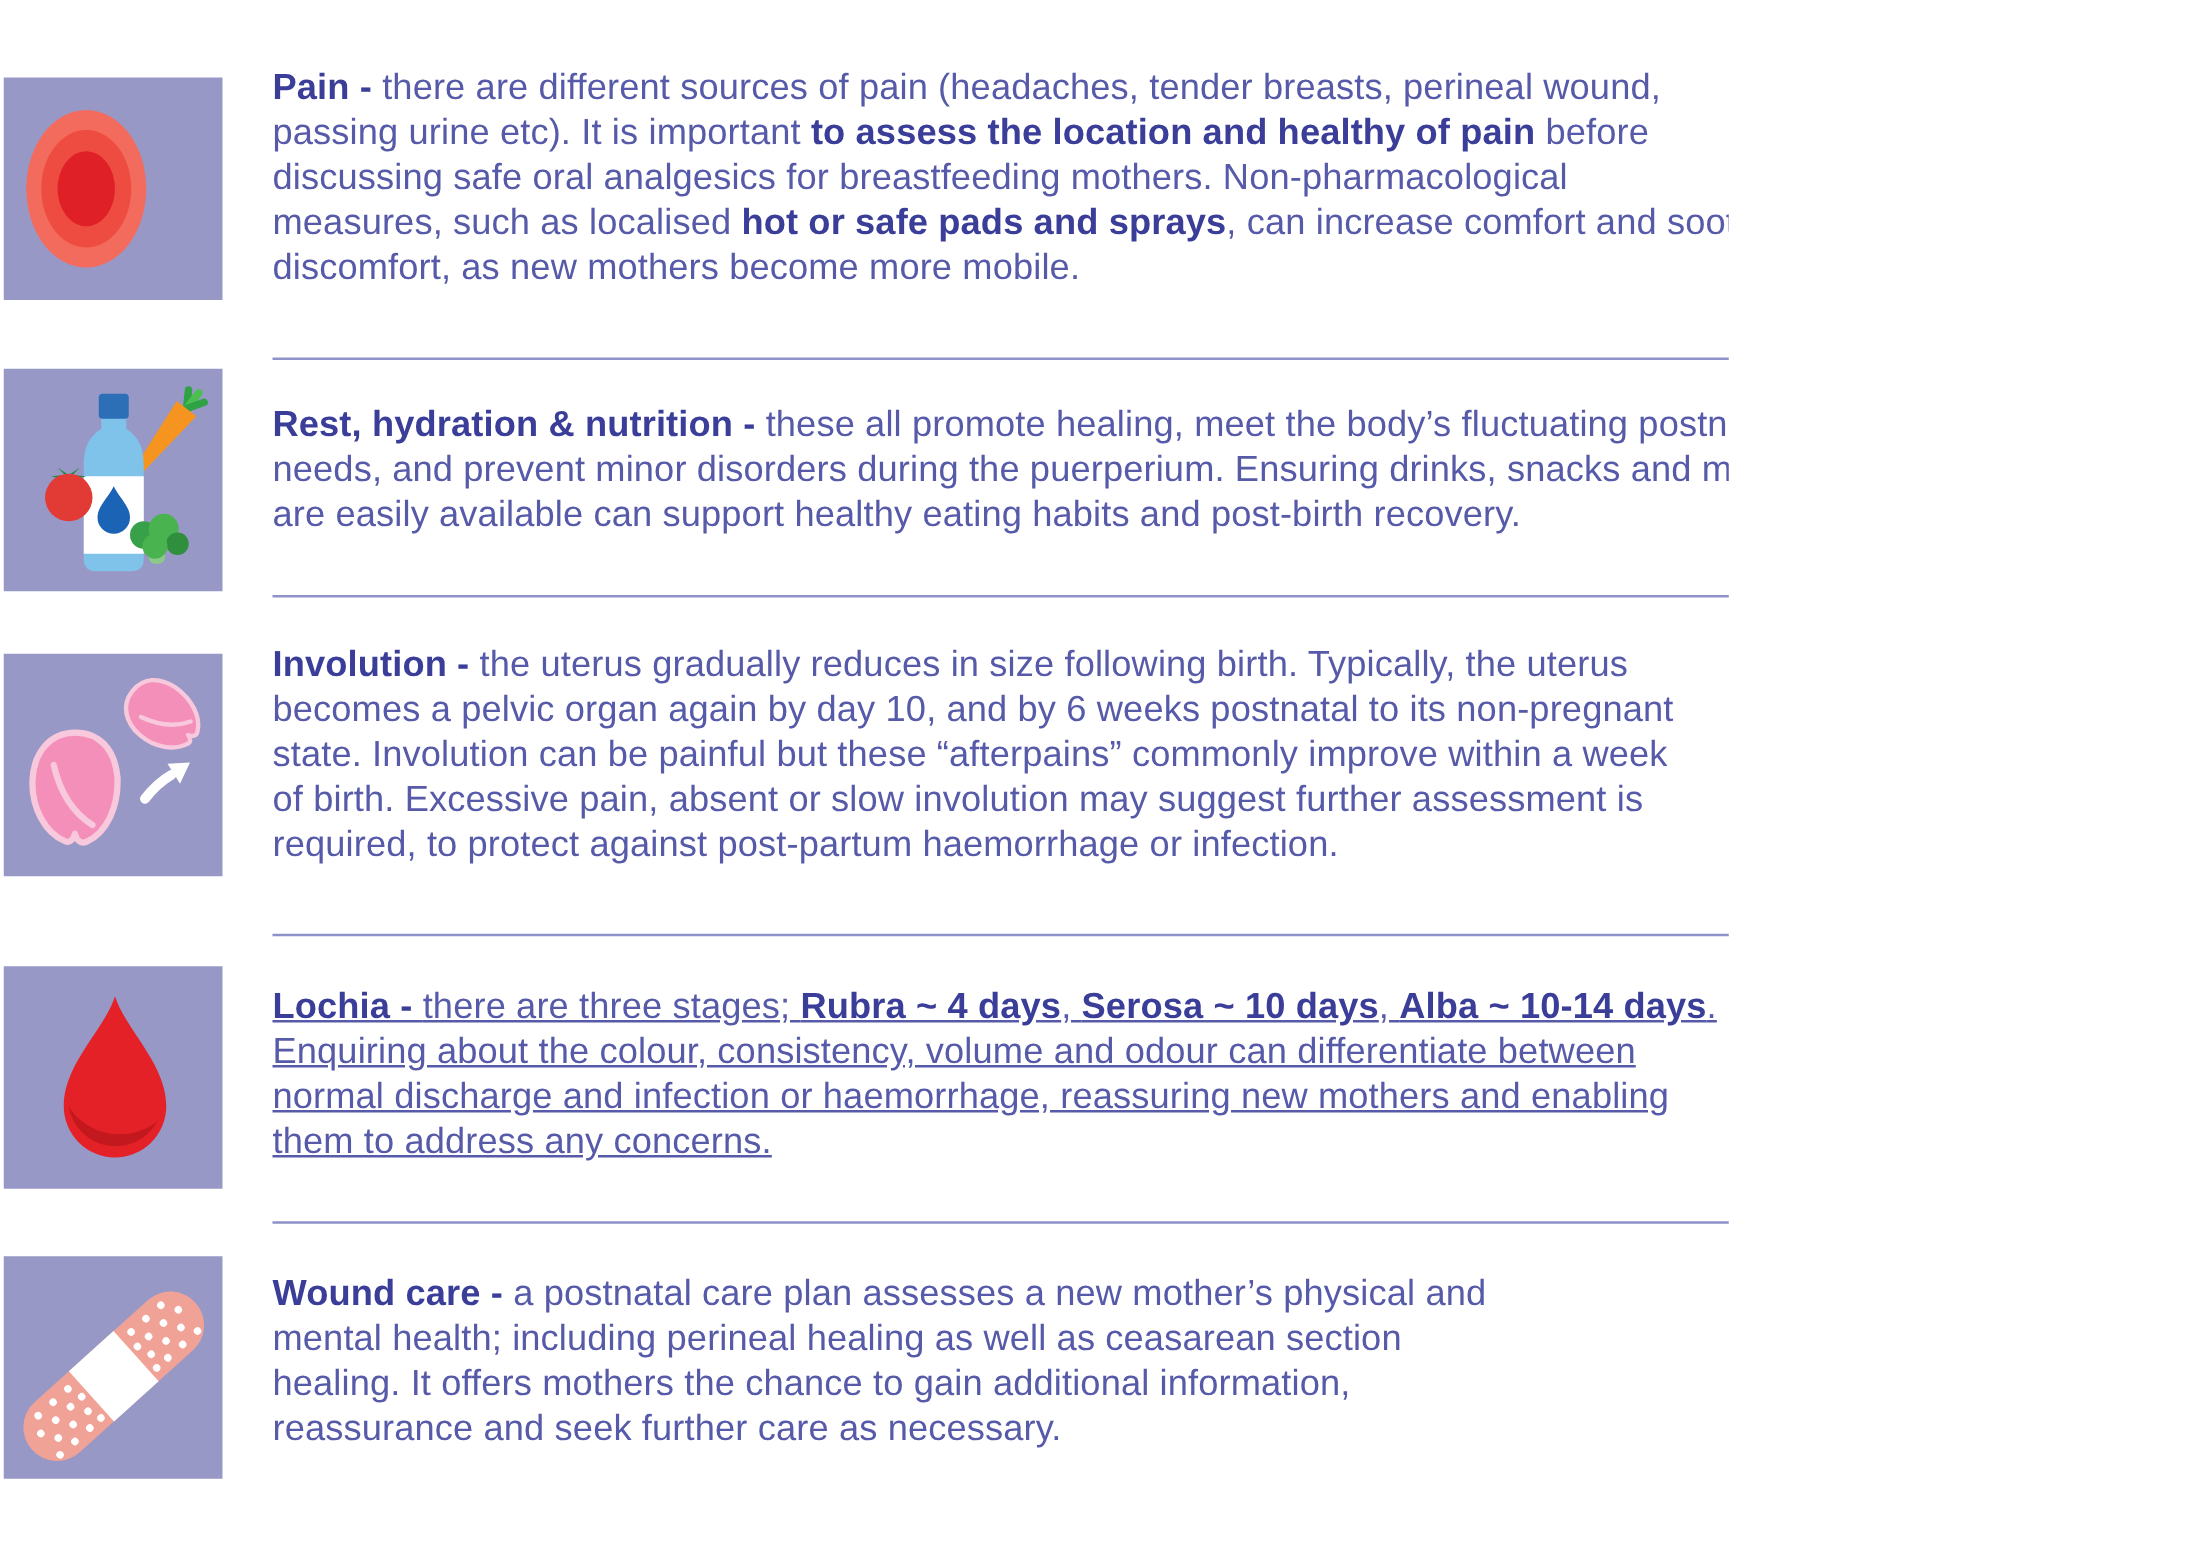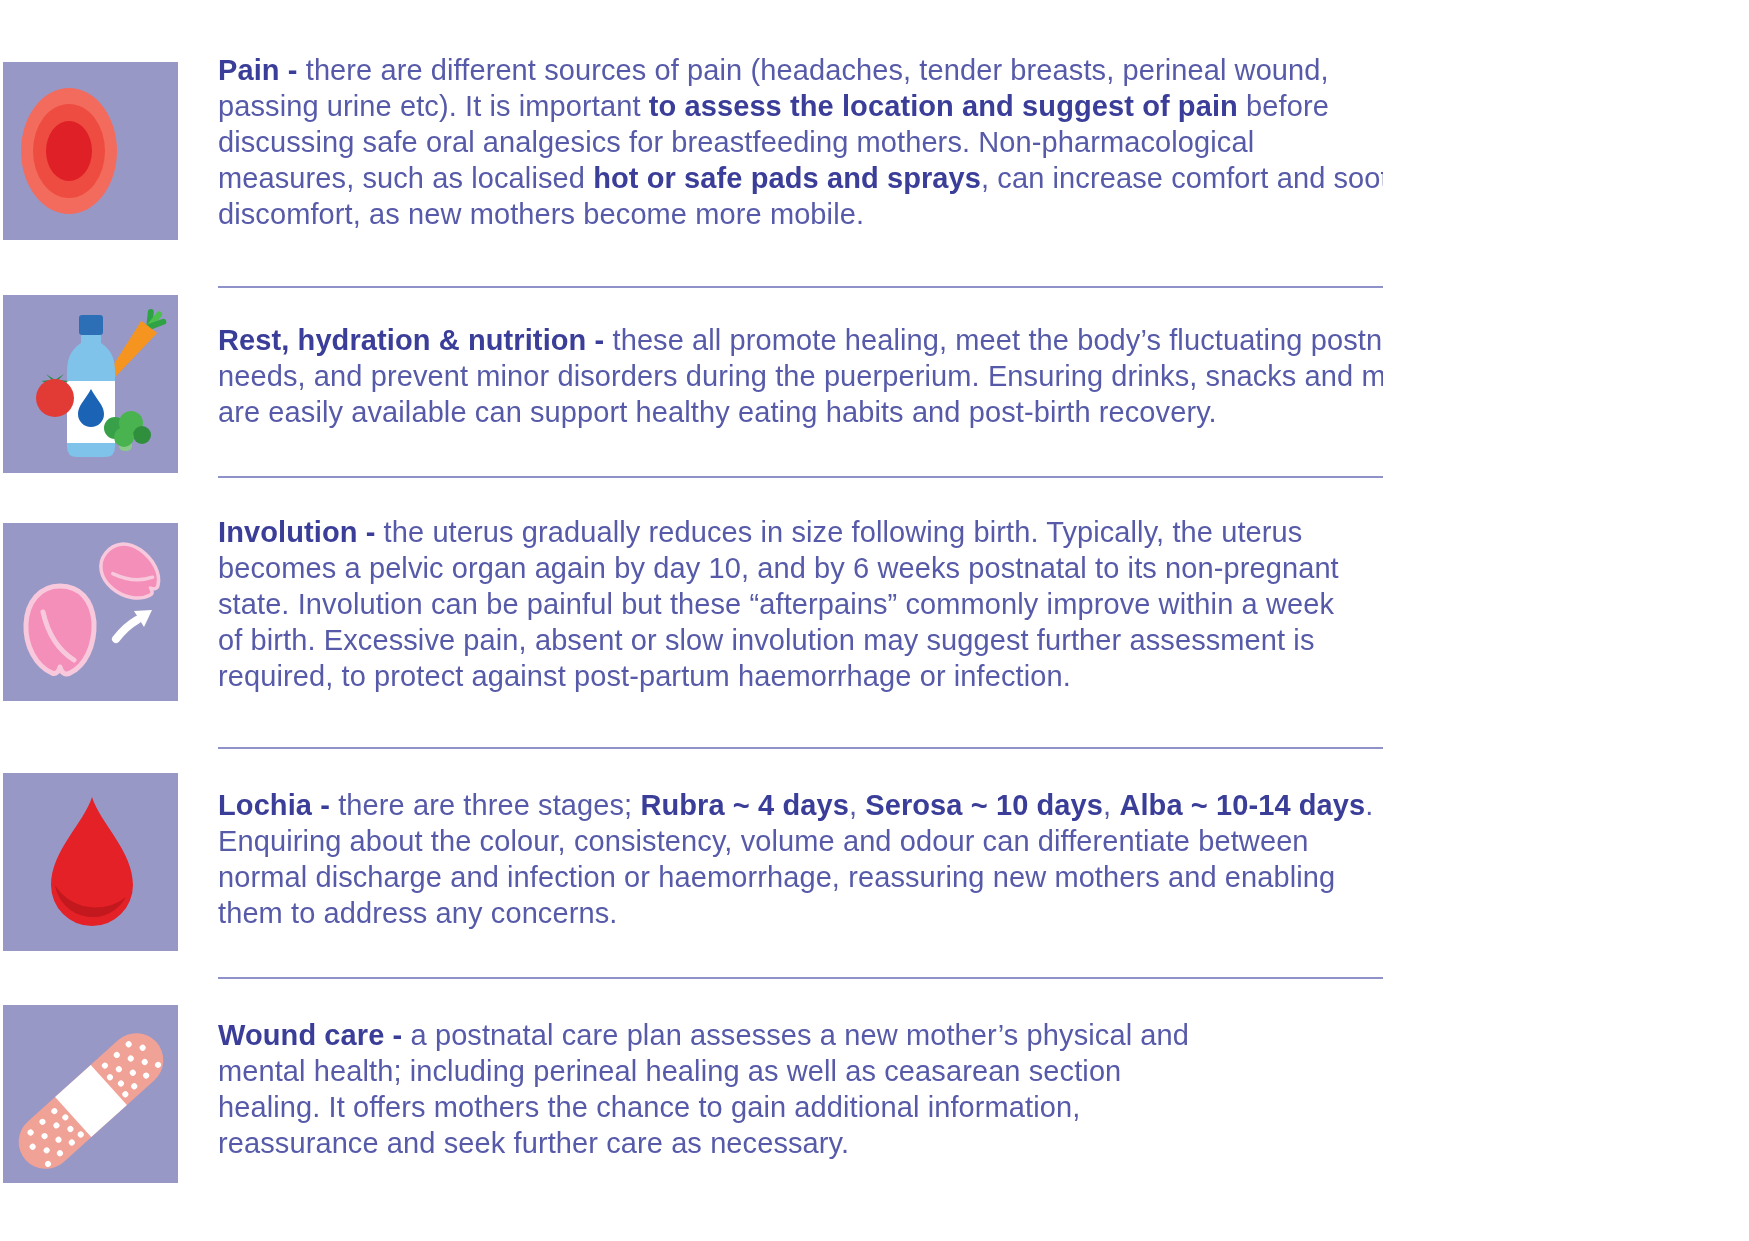--- a/index.html
+++ b/index.html
@@ -13,21 +13,21 @@
   .text-block{position:absolute;left:218px;width:1465px;font-size:29px;line-height:36px;
               letter-spacing:0.1px;color:#565AA8;white-space:pre-wrap;}
   .text-block strong{color:#3B3E98;font-weight:700;}
 
   .divider{position:absolute;left:218px;width:1420px;height:2px;background:#8F91C9;}
 
   
   .box-1{top:62px;}  .txt-1{top:52px;}
   .box-2{top:295px;} .txt-2{top:322px;}
   .box-3{top:523px;} .txt-3{top:514px;}
-  .box-4{top:773px;} .txt-4{top:787px;}
+  .box-4{top:773px;} .txt-4{top:787px;text-decoration:underline;}
   .box-5{top:1005px;}.txt-5{top:1017px;width:1100px;}
   .div-1{top:286px;} .div-2{top:476px;} .div-3{top:747px;} .div-4{top:977px;}
 
   
   .logo{position:absolute;left:1440px;top:1036px;width:280px;color:#3E3E43;}
   .logo-line{display:flex;align-items:baseline;justify-content:center;}
   .script{font-family:"DejaVu Serif",serif;font-style:italic;font-weight:700;}
   .l-birth{font-size:42px;line-height:1;}
   .l-prep,.l-rec{font-weight:300;font-size:40px;letter-spacing:1px;color:#45464B;line-height:1;}
   .logo-line1{gap:9px;}
@@ -46,21 +46,21 @@
   
   <section>
     <div class="icon-box box-1">
       <svg viewBox="0 0 175 178">
         <ellipse cx="66" cy="89" rx="48" ry="63" fill="#F36B5D"></ellipse>
         <ellipse cx="66" cy="89" rx="36" ry="47" fill="#EF4C41"></ellipse>
         <ellipse cx="66" cy="89" rx="23" ry="30" fill="#DF2027"></ellipse>
       </svg>
     </div>
     <div class="text-block txt-1"><strong>Pain - </strong><span>there are different sources of pain (headaches, tender breasts, perineal wound,
-passing urine etc). It is important </span><strong>to assess the location and suggest of pain</strong><span> before
+passing urine etc). It is important </span><strong>to assess the location and healthy of pain</strong><span> before
 discussing safe oral analgesics for breastfeeding mothers. Non-pharmacological
 measures, such as localised </span><strong>hot or safe pads and sprays</strong><span>, can increase comfort and soothe
 discomfort, as new mothers become more mobile.</span></div>
     <div class="divider div-1"></div>
   </section>
 
   
   <section>
     <div class="icon-box box-2">
       <svg viewBox="0 0 175 178">

